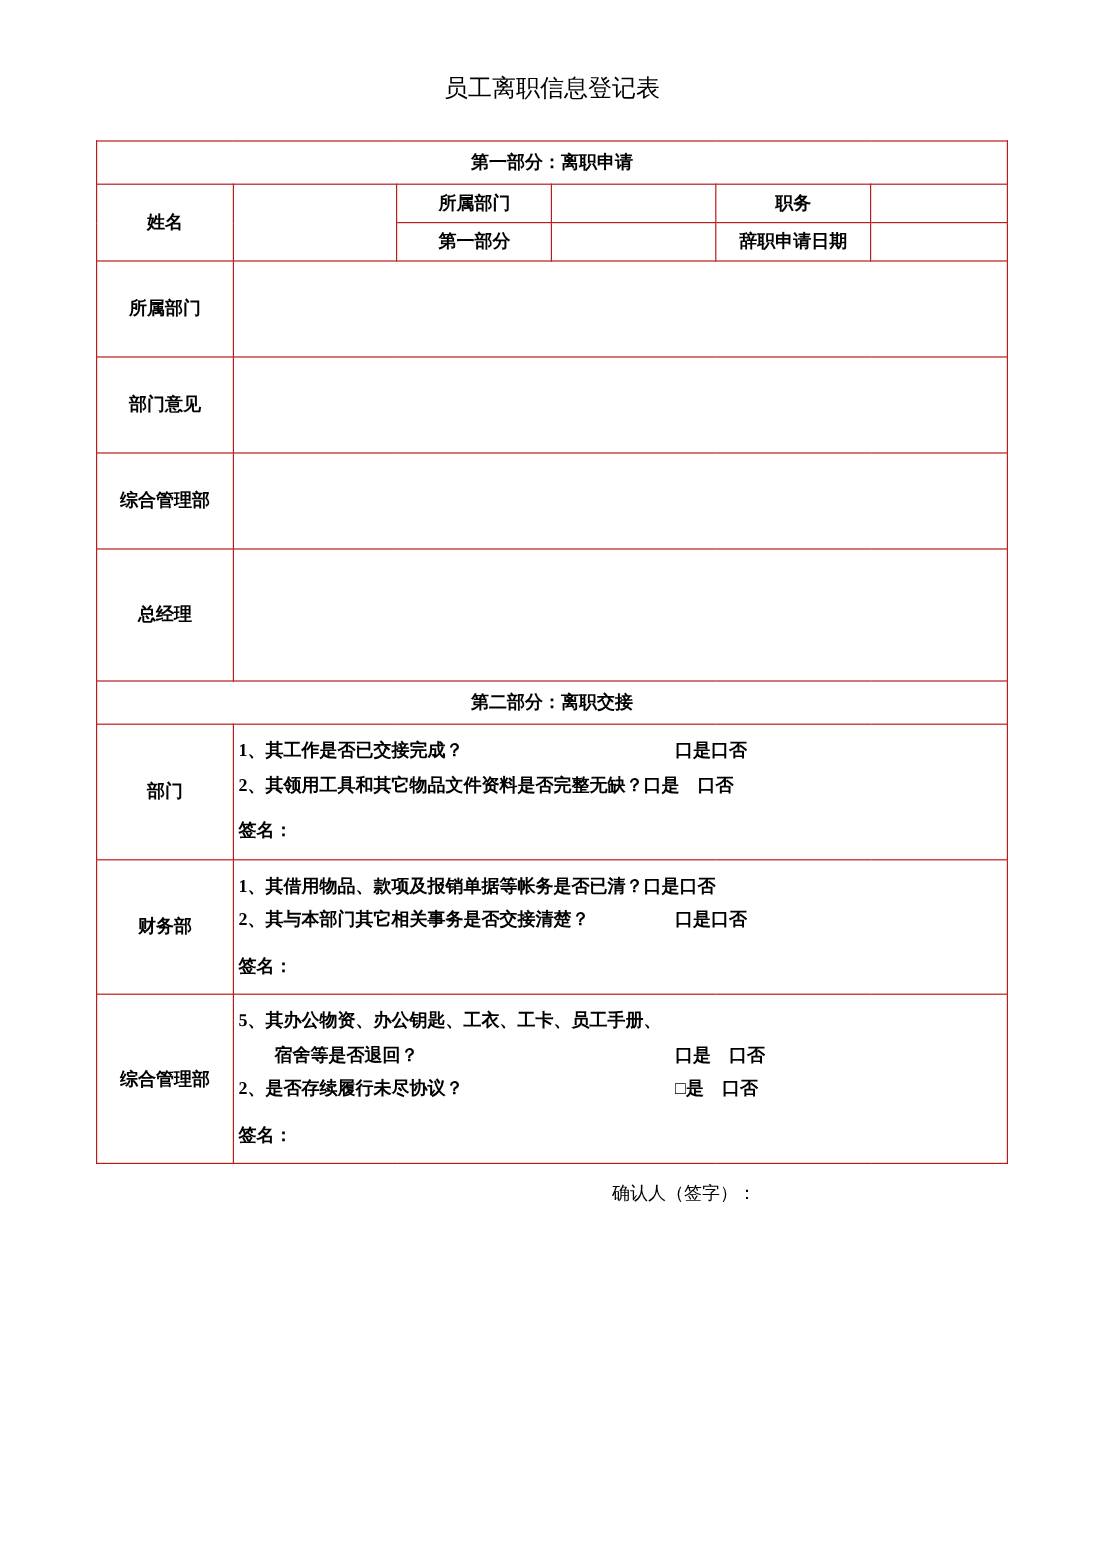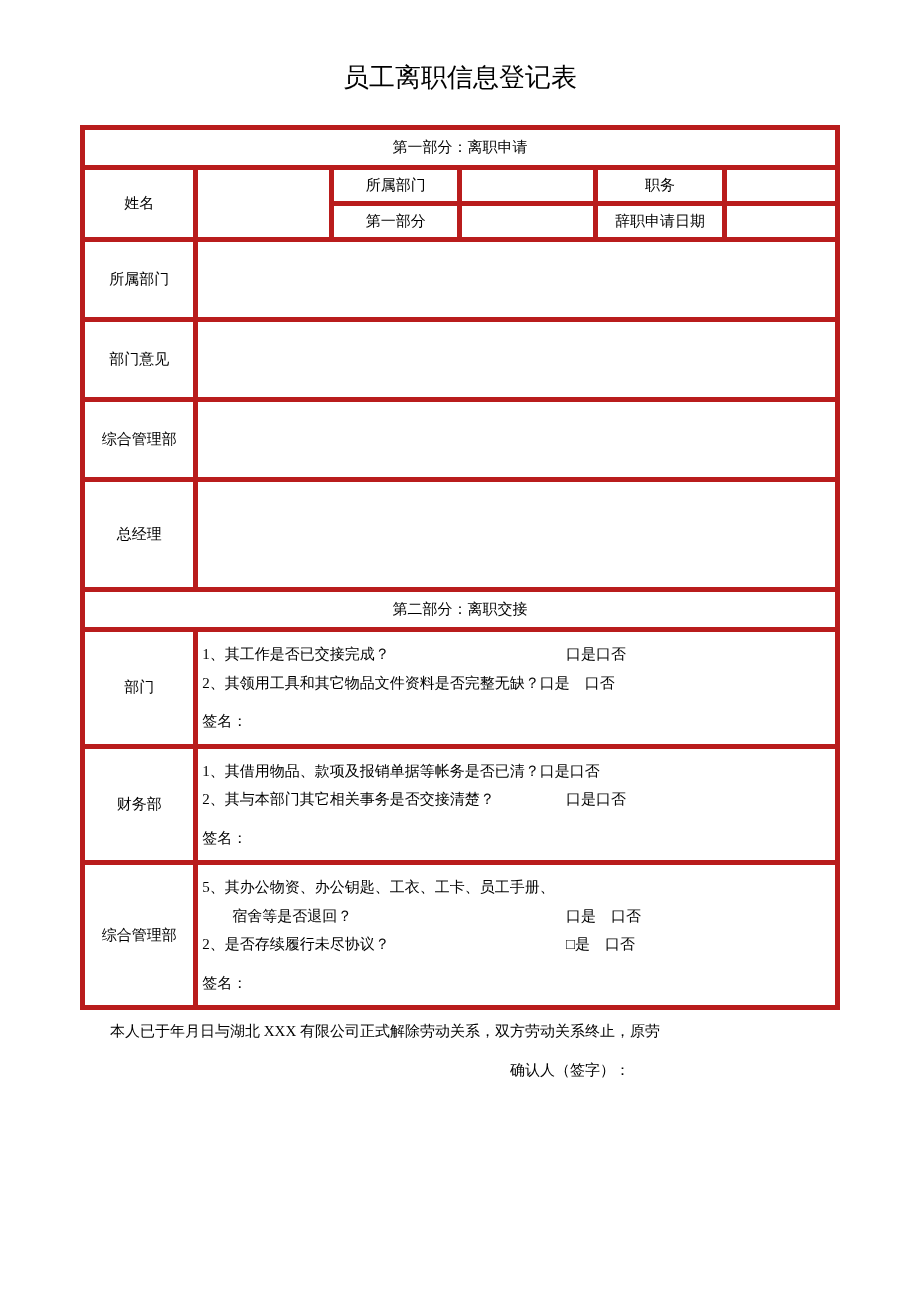--- a/index.html
+++ b/index.html
@@ -10,35 +10,35 @@
     body {
       font-family: "SimSun", "宋体", serif;
       background: #fff;
       padding: 60px 80px;
       width: 920px;
       font-size: 15px;
       color: #000;
     }
     h1 {
       text-align: center;
-      font-size: 26px;
+      font-size: 20px;
       font-weight: normal;
       font-family: "SimHei", "黑体", sans-serif;
       margin-bottom: 30px;
     }
     table {
       border-collapse: collapse;
       width: 100%;
     }
     td, th {
-      border: 5px solid #b91c1c;
+      border: 1px solid #b91c1c;
       padding: 6px 4px;
       text-align: center;
       vertical-align: middle;
-      font-weight: normal;
+      font-weight: bold;
     }
     .tall-row td {
       height: 80px;
     }
     .taller-row td {
       height: 110px;
     }
     .section-header td {
       padding: 8px;
     }
@@ -155,18 +155,17 @@
           <span class="checkbox-area">□是　口否</span>
         </div>
         <div class="sign-line">签名：</div>
       </div>
     </td>
   </tr>
 </tbody>
   </table>
 
 <div class="declaration">
-  <div class="first-line">本人已于年月日与湖北 XXX 有限公司正式解除劳动关系，双方劳动关系终止，原劳</div>
 </div>
 
 <div class="footer-sign">
   <div>确认人（签字）：</div>
 </div>
 
 </body></html>

